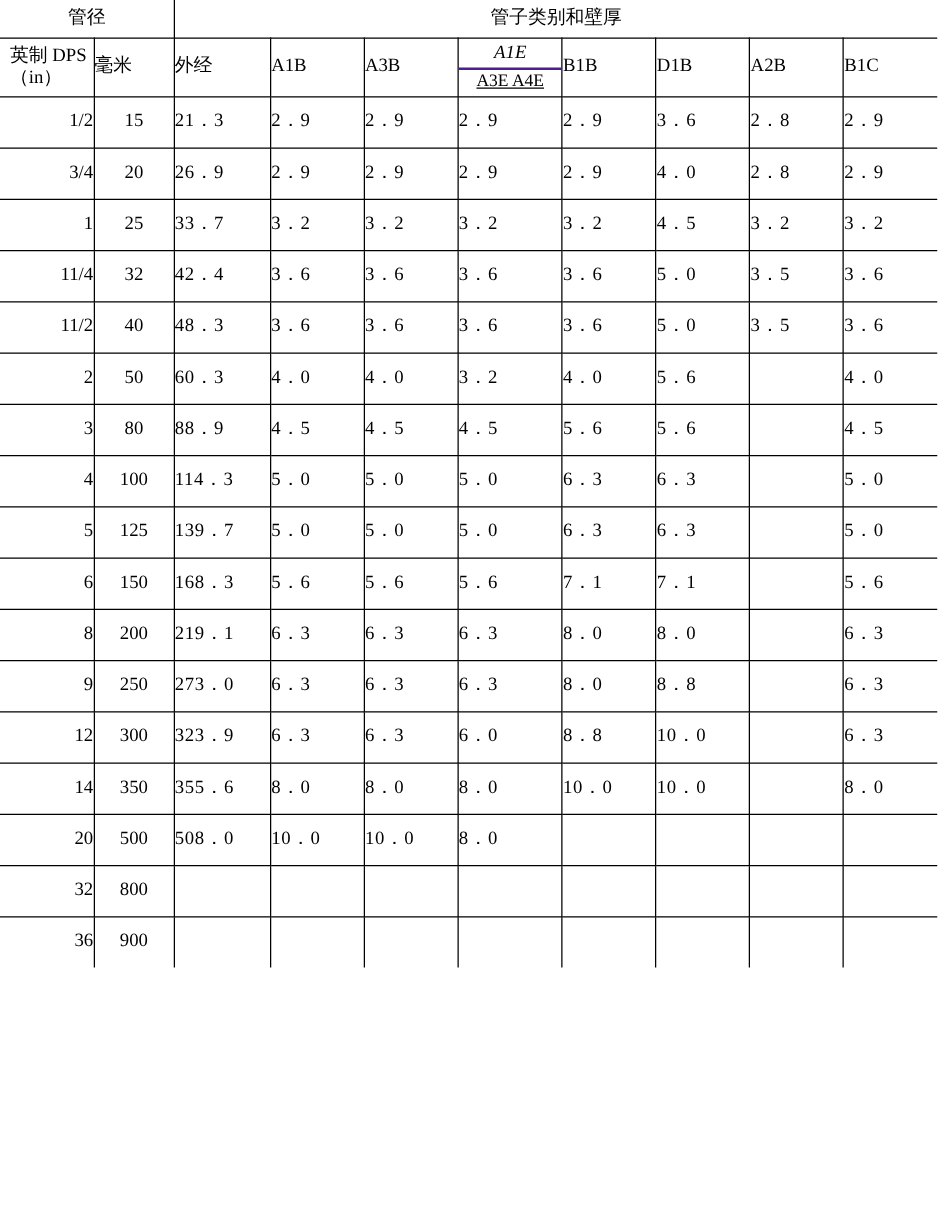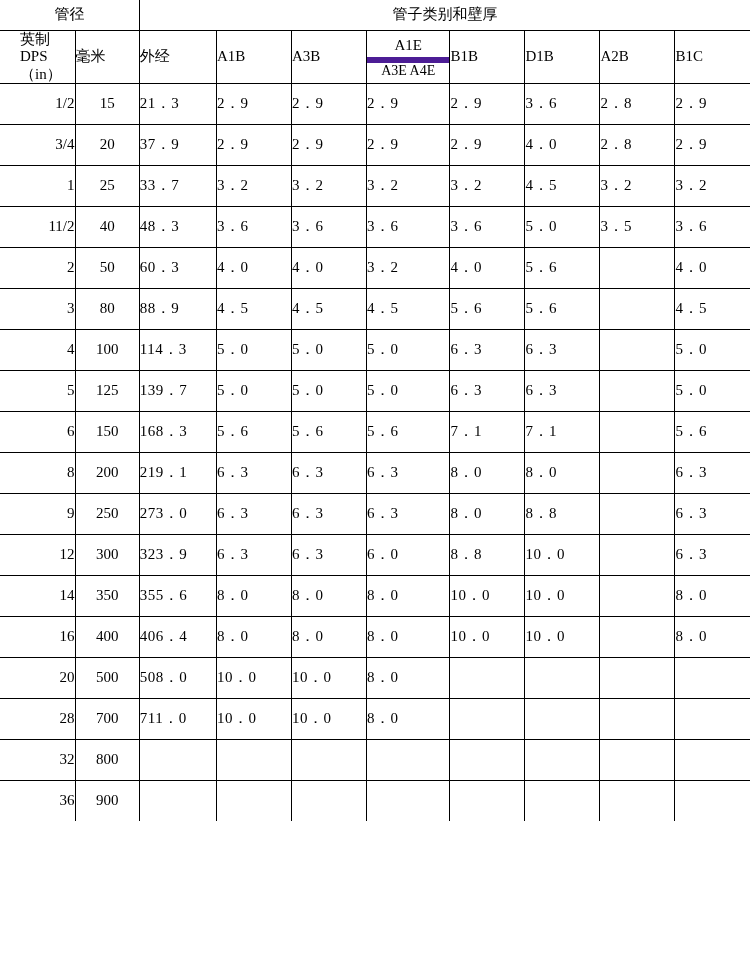--- a/index.html
+++ b/index.html
@@ -52,41 +52,43 @@
     height: 46px;
     font-size: 15px;
   }
   .hdr-left {
     padding-left: 6px;
     text-align: left;
   }
   .two-line {
     display: block;
     text-align: left;
-    padding-left: 20px;
+    padding-left: 8px;
   }
   .a1e-wrap {
     display: flex;
     flex-direction: column;
     height: 46px;
   }
   .a1e-top {
     flex: 0 0 23px;
     display: flex;
     align-items: center;
     justify-content: center;
-    border-bottom: 6px solid #4c1d95;
-    font-size: 15px;
+    border-bottom: 2px solid #4c1d95;
+    font-size: 15px;
+    font-style: italic;
   }
   .a1e-bot {
     flex: 1 1 auto;
     display: flex;
     align-items: center;
     justify-content: center;
     font-size: 14px;
+    text-decoration: underline;
   }
   td.data {
     height: 40px;
     font-size: 15px;
   }
   td.dn-in {
     text-align: right;
   }
   td.dn-mm {
     padding-left: 8px;
@@ -160,21 +162,21 @@
           <td class="data val">2．9</td>
           <td class="data val">2．9</td>
           <td class="data val">2．9</td>
           <td class="data val">3．6</td>
           <td class="data val">2．8</td>
           <td class="data val">2．9</td>
         </tr>
         <tr>
           <td class="data dn-in">3/4</td>
           <td class="data dn-mm">20</td>
-          <td class="data val">37．9</td>
+          <td class="data val">26．9</td>
           <td class="data val">2．9</td>
           <td class="data val">2．9</td>
           <td class="data val">2．9</td>
           <td class="data val">2．9</td>
           <td class="data val">4．0</td>
           <td class="data val">2．8</td>
           <td class="data val">2．9</td>
         </tr>
         <tr>
           <td class="data dn-in">1</td>
@@ -182,20 +184,32 @@
           <td class="data val">33．7</td>
           <td class="data val">3．2</td>
           <td class="data val">3．2</td>
           <td class="data val">3．2</td>
           <td class="data val">3．2</td>
           <td class="data val">4．5</td>
           <td class="data val">3．2</td>
           <td class="data val">3．2</td>
         </tr>
         <tr>
+          <td class="data dn-in">11/4</td>
+          <td class="data dn-mm">32</td>
+          <td class="data val">42．4</td>
+          <td class="data val">3．6</td>
+          <td class="data val">3．6</td>
+          <td class="data val">3．6</td>
+          <td class="data val">3．6</td>
+          <td class="data val">5．0</td>
+          <td class="data val">3．5</td>
+          <td class="data val">3．6</td>
+        </tr>
+        <tr>
           <td class="data dn-in">11/2</td>
           <td class="data dn-mm">40</td>
           <td class="data val">48．3</td>
           <td class="data val">3．6</td>
           <td class="data val">3．6</td>
           <td class="data val">3．6</td>
           <td class="data val">3．6</td>
           <td class="data val">5．0</td>
           <td class="data val">3．5</td>
           <td class="data val">3．6</td>
@@ -302,47 +316,23 @@
           <td class="data val">355．6</td>
           <td class="data val">8．0</td>
           <td class="data val">8．0</td>
           <td class="data val">8．0</td>
           <td class="data val">10．0</td>
           <td class="data val">10．0</td>
           <td class="data val"></td>
           <td class="data val">8．0</td>
         </tr>
         <tr>
-          <td class="data dn-in">16</td>
-          <td class="data dn-mm">400</td>
-          <td class="data val">406．4</td>
-          <td class="data val">8．0</td>
-          <td class="data val">8．0</td>
-          <td class="data val">8．0</td>
-          <td class="data val">10．0</td>
-          <td class="data val">10．0</td>
-          <td class="data val"></td>
-          <td class="data val">8．0</td>
-        </tr>
-        <tr>
           <td class="data dn-in">20</td>
           <td class="data dn-mm">500</td>
           <td class="data val">508．0</td>
-          <td class="data val">10．0</td>
-          <td class="data val">10．0</td>
-          <td class="data val">8．0</td>
-          <td class="data val"></td>
-          <td class="data val"></td>
-          <td class="data val"></td>
-          <td class="data val"></td>
-        </tr>
-        <tr>
-          <td class="data dn-in">28</td>
-          <td class="data dn-mm">700</td>
-          <td class="data val">711．0</td>
           <td class="data val">10．0</td>
           <td class="data val">10．0</td>
           <td class="data val">8．0</td>
           <td class="data val"></td>
           <td class="data val"></td>
           <td class="data val"></td>
           <td class="data val"></td>
         </tr>
         <tr>
           <td class="data dn-in">32</td>

